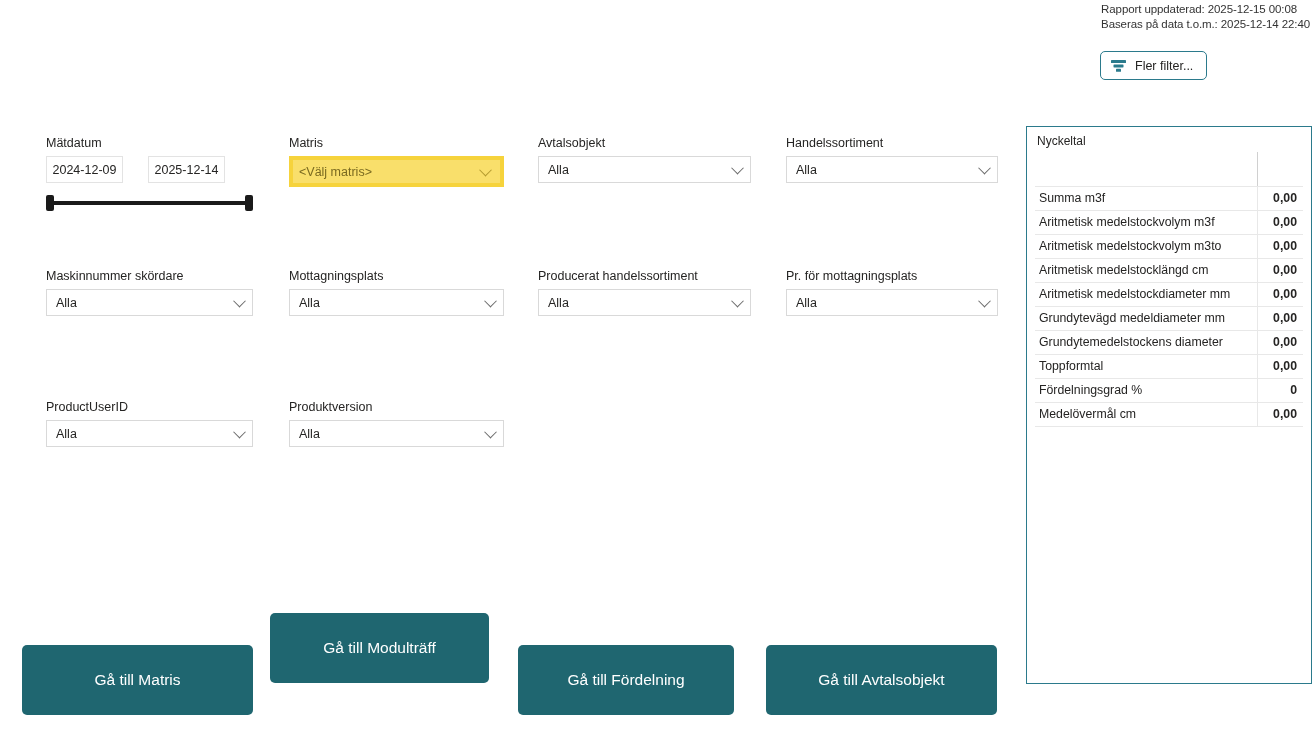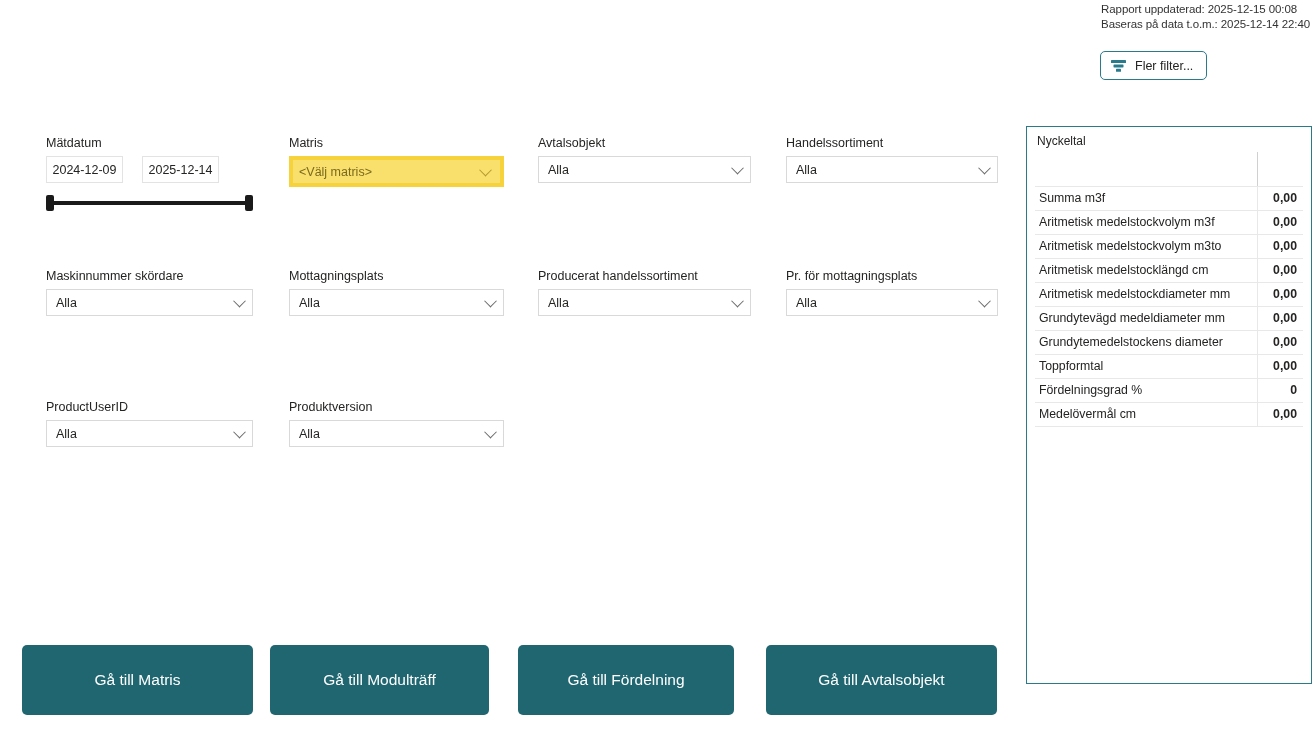--- a/index.html
+++ b/index.html
@@ -54,21 +54,21 @@
   .dd.highlight {
     border: 4px solid #f6d33c;
     background: #f9df6b;
     height: 31px;
     padding-left: 6px;
   }
   .dd.highlight .ph { color: #7a6a20; }
   .dd.highlight .chev { border-color: #b39a2e; right: 10px; }
 
   
-  .date-boxes { display: flex; gap: 19px; }
+  .date-boxes { display: flex; gap: 25px; }
   .date-box {
     width: 77px; height: 27px; border: 1px solid #e3e3e3; background:#fff;
     display: flex; align-items: center; justify-content: center;
     font-size: 12.5px; color: #252423; cursor: pointer;
   }
   .slider-wrap { margin-top: 12px; width: 207px; position: relative; height: 16px; }
   .slider-track {
     position:absolute; left: 4px; right: 4px; top: 6px; height: 4px;
     background: #1a1a1a; border-radius: 2px;
   }
@@ -209,21 +209,21 @@
 
   <div class="slicer" style="left:277px; top:400px; width:215px;">
     <div class="s-label">Produktversion</div>
     <div class="dd">
       <span>Alla</span>
       <span class="chev"></span>
     </div>
   </div>
 
   <button class="navbtn" style="left:22px; top:612px; width:231px;">Gå till Matris</button>
-  <button class="navbtn" style="left:270px; top:612px; width:219px;">Gå till Modulträff</button>
+  <button class="navbtn" style="left:270px; top:580px; width:219px;">Gå till Modulträff</button>
   <button class="navbtn" style="left:518px; top:612px; width:216px;">Gå till Fördelning</button>
   <button class="navbtn" style="left:766px; top:612px; width:231px;">Gå till Avtalsobjekt</button>
 
   <div class="kpi-panel">
     <div class="kpi-title">Nyckeltal</div>
     <table class="kpi-table">
       <tbody>
         <tr class="hdr">
           <td></td>
           <td class="val"></td>

